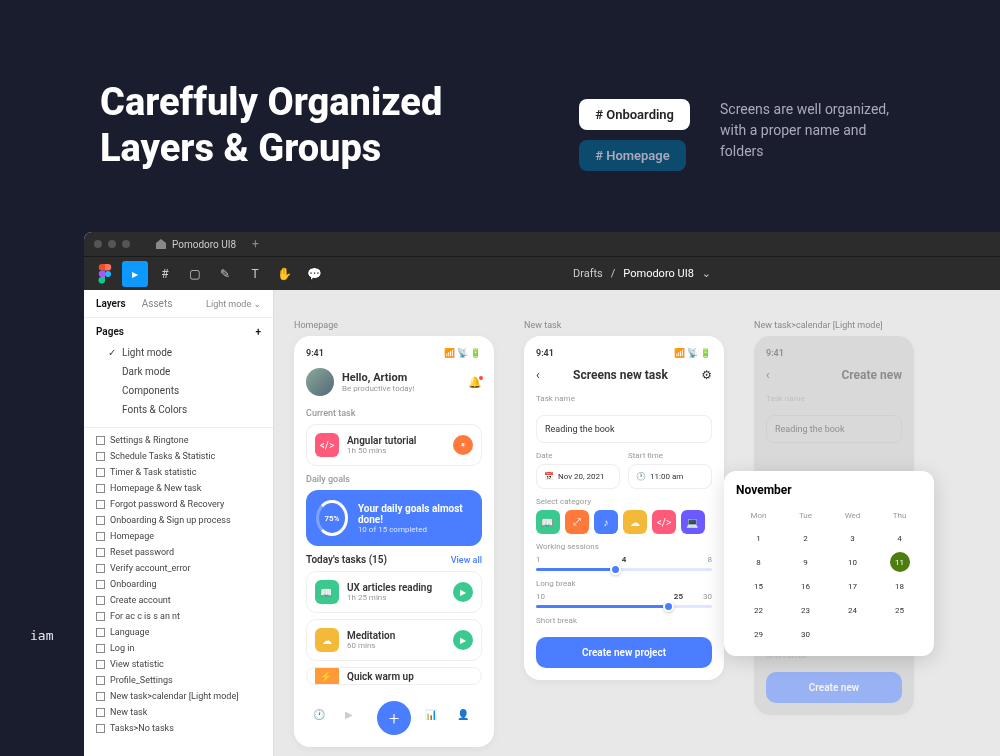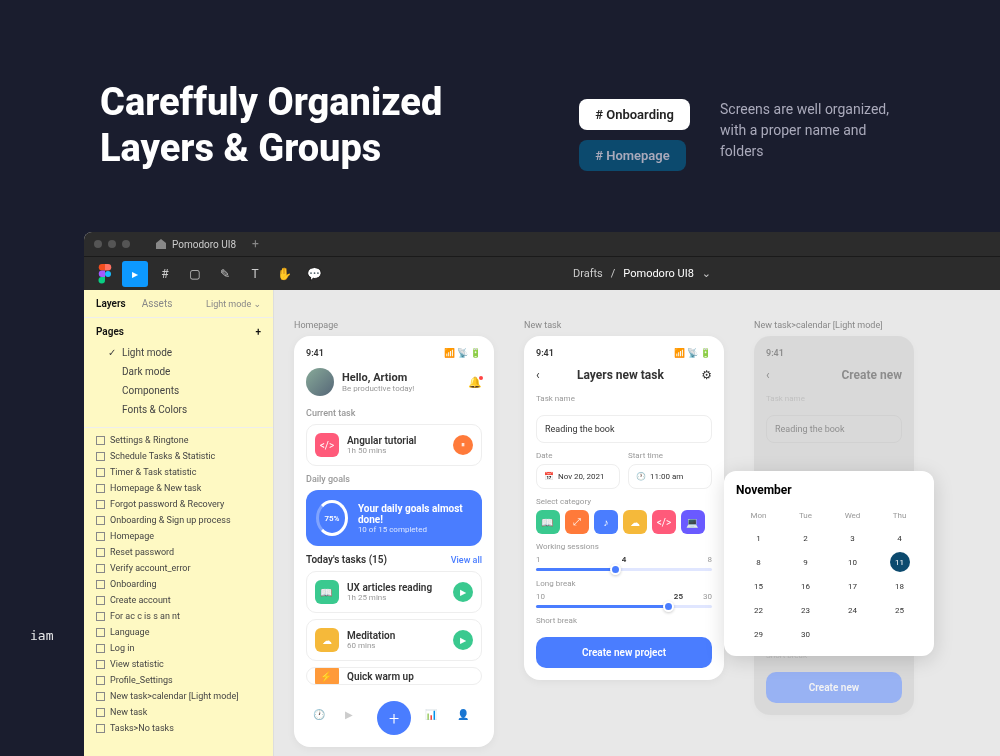--- a/index.html
+++ b/index.html
@@ -22,21 +22,21 @@
 .tab-plus { color: #888; font-size: 12px; margin-left: 10px; }
 
 .toolbar { background: #2c2c2c; height: 34px; display: flex; align-items: center; padding: 0 8px; gap: 4px; border-top: 1px solid #1a1a1a; }
 .tool-btn { width: 26px; height: 26px; display: flex; align-items: center; justify-content: center; color: #ccc; border-radius: 3px; font-size: 12px; }
 .tool-btn.active { background: #0d99ff; color: #fff; }
 .figma-logo { width: 14px; height: 20px; }
 .toolbar-center { flex: 1; display: flex; justify-content: center; color: #ccc; font-size: 11px; gap: 8px; margin-right: 40px; }
 .breadcrumb-main { color: #fff; }
 
 .figma-body { display: flex; height: calc(100% - 58px); }
-.sidebar { width: 190px; background: #fef9c3; border-right: 1px solid #ddd; overflow: hidden; font-size: 10px; }
+.sidebar { width: 190px; background: #ffffff; border-right: 1px solid #ddd; overflow: hidden; font-size: 10px; }
 .sidebar-tabs { display: flex; padding: 8px 12px; gap: 16px; color: #888; border-bottom: 1px solid #eee; align-items: center; }
 .sidebar-tab-active { color: #111; font-weight: 600; }
 .sidebar-mode { margin-left: auto; font-size: 9px; }
 .pages-section { padding: 8px 12px; border-bottom: 1px solid #eee; }
 .pages-header { display: flex; justify-content: space-between; font-weight: 600; color: #111; margin-bottom: 6px; }
 .page-item { padding: 4px 0 4px 12px; color: #444; display: flex; align-items: center; gap: 6px; }
 .page-item .check { width: 8px; }
 .layers-list { padding: 4px 0; }
 .layer-item { padding: 3px 12px; display: flex; align-items: center; gap: 5px; color: #444; font-size: 9px; }
 .layer-icon { width: 9px; height: 9px; border: 1px solid #888; flex-shrink: 0; }
@@ -95,21 +95,21 @@
 .slider-fill { height: 100%; background: #4a7dff; border-radius: 2px; }
 .slider-thumb { position: absolute; top: -4px; width: 11px; height: 11px; border-radius: 50%; background: #4a7dff; border: 2px solid #fff; box-shadow: 0 1px 3px rgba(0,0,0,0.2); }
 
 .submit-btn { background: #4a7dff; color: #fff; border-radius: 10px; padding: 10px; text-align: center; font-size: 10px; font-weight: 600; margin-top: 12px; }
 
 .calendar-popup { position: absolute; bottom: 20px; width: 210px; background: #fff; border-radius: 12px; padding: 12px; box-shadow: 0 4px 20px rgba(0,0,0,0.15); }
 .cal-title { font-size: 12px; font-weight: 700; margin-bottom: 10px; }
 .cal-grid { display: grid; grid-template-columns: repeat(4, 1fr); gap: 4px 2px; font-size: 8px; text-align: center; }
 .cal-head { color: #999; padding: 4px; }
 .cal-day { padding: 5px; color: #333; border-radius: 50%; width: 20px; height: 20px; margin: 0 auto; display: flex; align-items: center; justify-content: center; }
-.cal-day.selected { background: #0c4a6e; color: #fff; }
+.cal-day.selected { background: #4d7c0f; color: #fff; }
 
 .watermark { position: absolute; color: #fff; font-family: monospace; font-size: 13px; opacity: 0.9; }
 .wm-left { left: 30px; top: 628px; }
 .wm-right { left: 772px; top: 628px; }
 </style>
 </head>
 <body>
 
 <div class="hero">
   <div class="hero-title">
@@ -345,21 +345,21 @@
 
       <div class="frame-wrap">
         <div class="frame-label">New task</div>
         <div class="phone-frame">
           <div class="status-bar">
             <span>9:41</span>
             <span class="status-icons">📶 📡 🔋</span>
           </div>
           <div class="create-header">
             <span class="back-arrow">‹</span>
-            <h3>Layers new task</h3>
+            <h3>Screens new task</h3>
             <span class="gear">⚙</span>
           </div>
           <div class="form-label">Task name</div>
           <div class="input-field">Reading the book</div>
           <div class="date-row">
             <div>
               <div class="form-label">Date</div>
               <div class="date-input">📅 <span>Nov 20, 2021</span></div>
             </div>
             <div>

